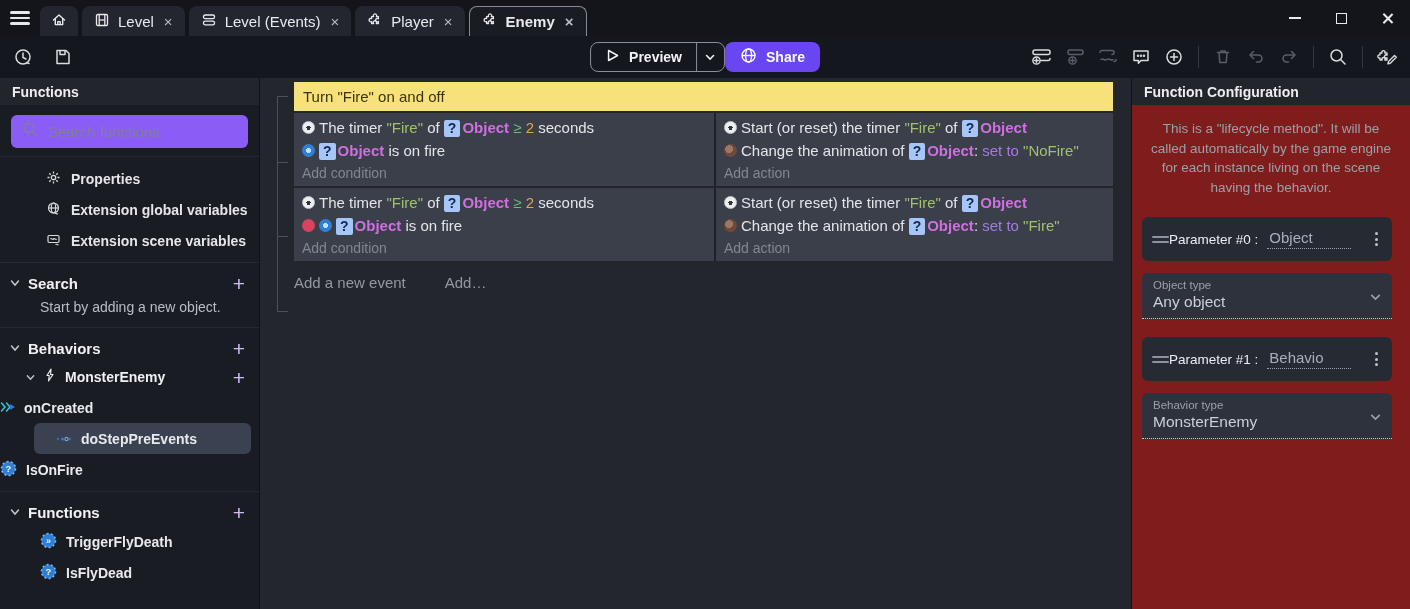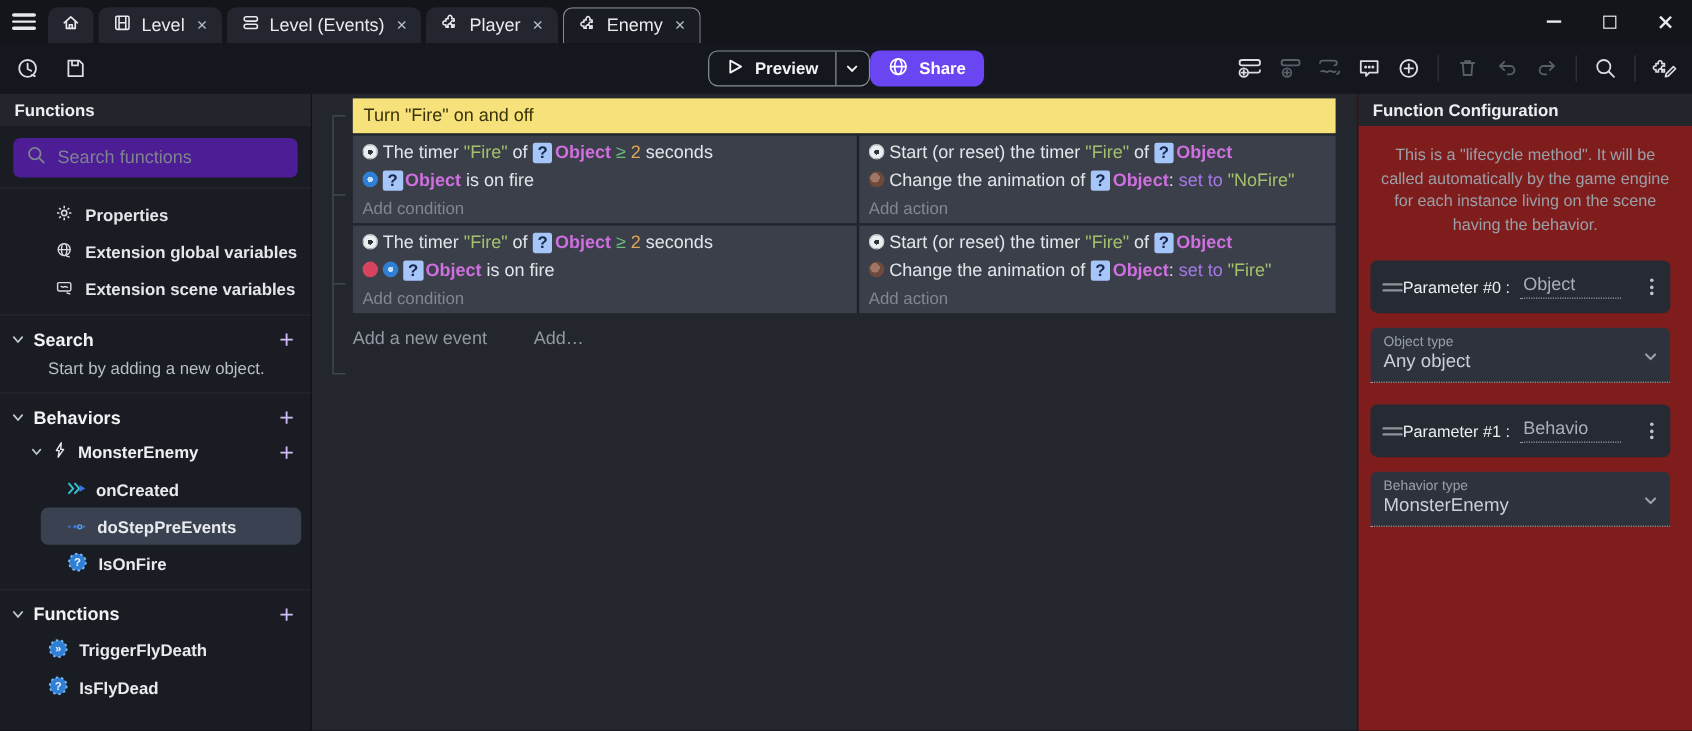--- a/index.html
+++ b/index.html
@@ -6,21 +6,21 @@
   html,body { background:#0e1014; }
   body { font-family:"Liberation Sans", sans-serif; }
   .app { position:relative; width:1410px; height:609px; background:#15171e; overflow:hidden; color:#dfe2e7; }
 
   
   .titlebar { display:flex; align-items:flex-end; height:36px; background:#13151b; }
   .hamburger { width:40px; height:36px; display:flex; flex-direction:column; justify-content:center; gap:3px; padding:0 10px; cursor:pointer; }
   .hamburger i { display:block; height:2.5px; background:#e6e8eb; border-radius:2px; }
   .tab { display:flex; align-items:center; gap:8px; height:30px; margin-right:4px; padding:0 12px; background:#23262e; border-radius:8px 8px 0 0; font-size:15px; color:#e8eaee; cursor:pointer; }
   .tab.home { padding:0 11px; }
-  .tab.active { background:#191c23; border:1px solid #858a94; border-bottom:none; font-weight:normal;align-items:center; }
+  .tab.active { background:#191c23; border:1px solid #858a94; border-bottom:none; font-weight:bold;align-items:center; }
   .tab .close { color:#b8bcc3; font-size:15px; margin-left:2px; }
   .tab svg { flex:0 0 auto; }
   .win-controls { margin-left:auto; display:flex; align-items:center; height:36px; }
   .winbtn { width:46px; height:36px; display:flex; align-items:center; justify-content:center; color:#e8eaee; cursor:pointer; }
   .winbtn .sq { width:11px; height:11px; border:1.5px solid #e8eaee; display:block; }
   .winbtn .x { position:relative; width:13px; height:13px; display:block; }
   .winbtn .x::before,.winbtn .x::after { content:""; position:absolute; left:6px; top:0; width:1.8px; height:13px; background:#e8eaee; }
   .winbtn .x::before{ transform:rotate(45deg);} .winbtn .x::after{ transform:rotate(-45deg);}
   .winbtn .min { width:12px; height:1.8px; background:#e8eaee; display:block; }
 
@@ -42,35 +42,35 @@
 
   
   .body { display:flex; height:531px; }
   .sidebar { width:259px; background:#191c22; display:flex; flex-direction:column; flex:0 0 auto; }
   .events-canvas { flex:1; background:#23262d; position:relative; border-left:1px solid #101217; }
   .rightpanel { width:279px; background:#7f1d1d; flex:0 0 auto; border-left:1px solid #101217; }
 
   
   .panel-header { height:27px; background:#22252c; display:flex; align-items:center; padding:0 12px; font-size:14px; font-weight:bold; color:#eceef1; }
   .search-wrap { margin:10px 11px 8px 11px; }
-  .search-box { display:flex; align-items:center; gap:9px; background:#4c1d95; border-radius:6px; height:33px; padding:0 11px;justify-content:flex-end; }
+  .search-box { display:flex; align-items:center; gap:9px; background:#8b5cf6; border-radius:6px; height:33px; padding:0 11px;justify-content:flex-end; }
   .search-box input { background:transparent; border:none; outline:none; color:#dfe2e7; font-size:15px; width:100%; font-family:"Liberation Sans",sans-serif; }
   .search-box input::placeholder { color:#7e838d; }
   .section { border-top:1px solid #262931; padding:6px 0; }
   .section:first-of-type { border-top:none; }
   .sec-head { display:flex; align-items:center; height:28px; padding:0 10px; cursor:pointer; }
   .sec-head .chev { margin-right:8px; display:flex; }
   .sec-head .lbl { font-size:15px; font-weight:bold; color:#f0f2f4; }
   .sec-head .plus { margin-left:auto; color:#cdbaf6; font-size:21px; line-height:1; font-weight:400; cursor:pointer; padding:0 4px; }
   .side-item { display:flex; align-items:center; gap:10px; height:31px; padding-left:46px; font-size:14px; color:#e4e6ea; cursor:pointer;font-weight:bold; }
   .side-note { padding:2px 10px 6px 40px; color:#b9bdc4; font-size:14px; }
   .beh-row { display:flex; align-items:center; height:30px; padding:0 10px 0 26px; gap:8px; cursor:pointer; }
   .beh-row .lbl { font-size:14px; font-weight:bold; color:#eef0f3; }
   .beh-row .plus { margin-left:auto; color:#cdbaf6; font-size:21px; line-height:1; padding:0 4px; }
-  .method-item { display:flex; align-items:center; gap:9px; height:31px; padding-left:56px; font-size:14px; font-weight:bold; color:#e8eaee; cursor:pointer; }
+  .method-item { display:flex; align-items:center; gap:9px; height:31px; font-size:14px; font-weight:bold; color:#e8eaee; cursor:pointer; }
   .method-item.selected { background:#3a4150; border-radius:6px; margin:0 8px 0 34px; padding-left:22px; }
   .fn-item { display:flex; align-items:center; gap:9px; height:31px; padding-left:40px; font-size:14px; font-weight:bold; color:#e8eaee; cursor:pointer; }
 
   
   .gutter { position:absolute; left:17px; top:18px; width:16px; height:216px; border-left:1px solid #4a4f59; }
   .gutter i { position:absolute; left:0; height:1px; background:#4a4f59; width:10px; }
   .events-content { position:absolute; left:34px; top:4px; right:18px; }
   .comment-row { background:#f6e17a; color:#39340a; font-size:15px; height:29px; line-height:29px; padding:0 9px; cursor:pointer; }
   .event { display:flex; margin-top:2px; background:#1f2228; cursor:pointer; }
   .conds { width:420px; background:#3a3f49; padding:3px 8px 2px 8px; }

